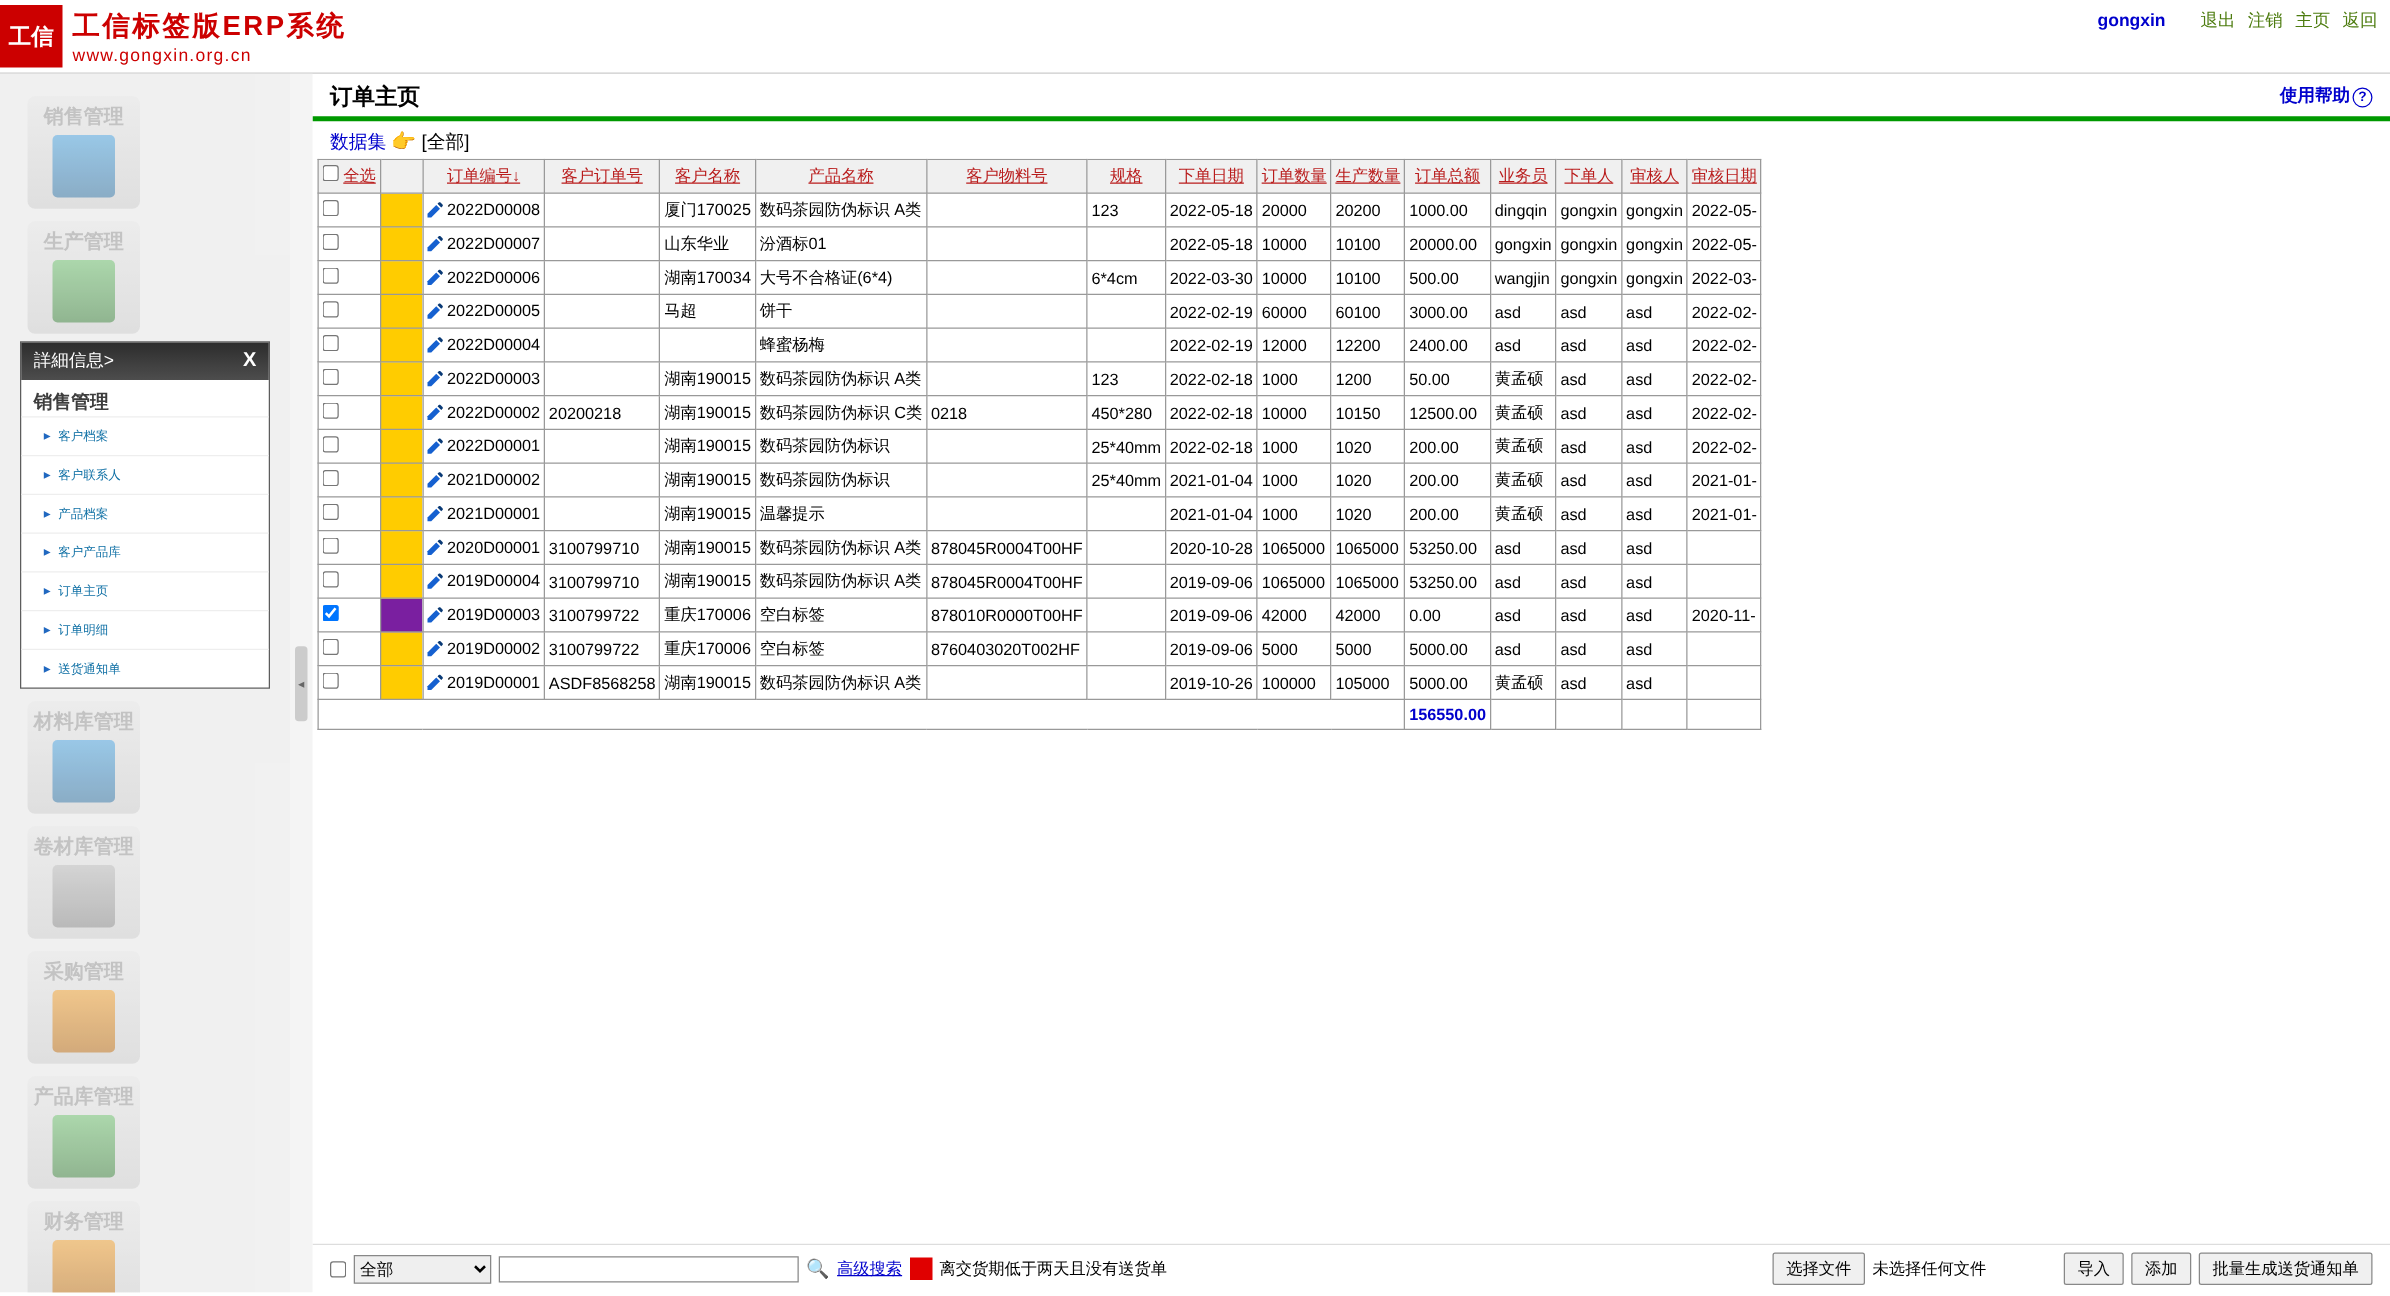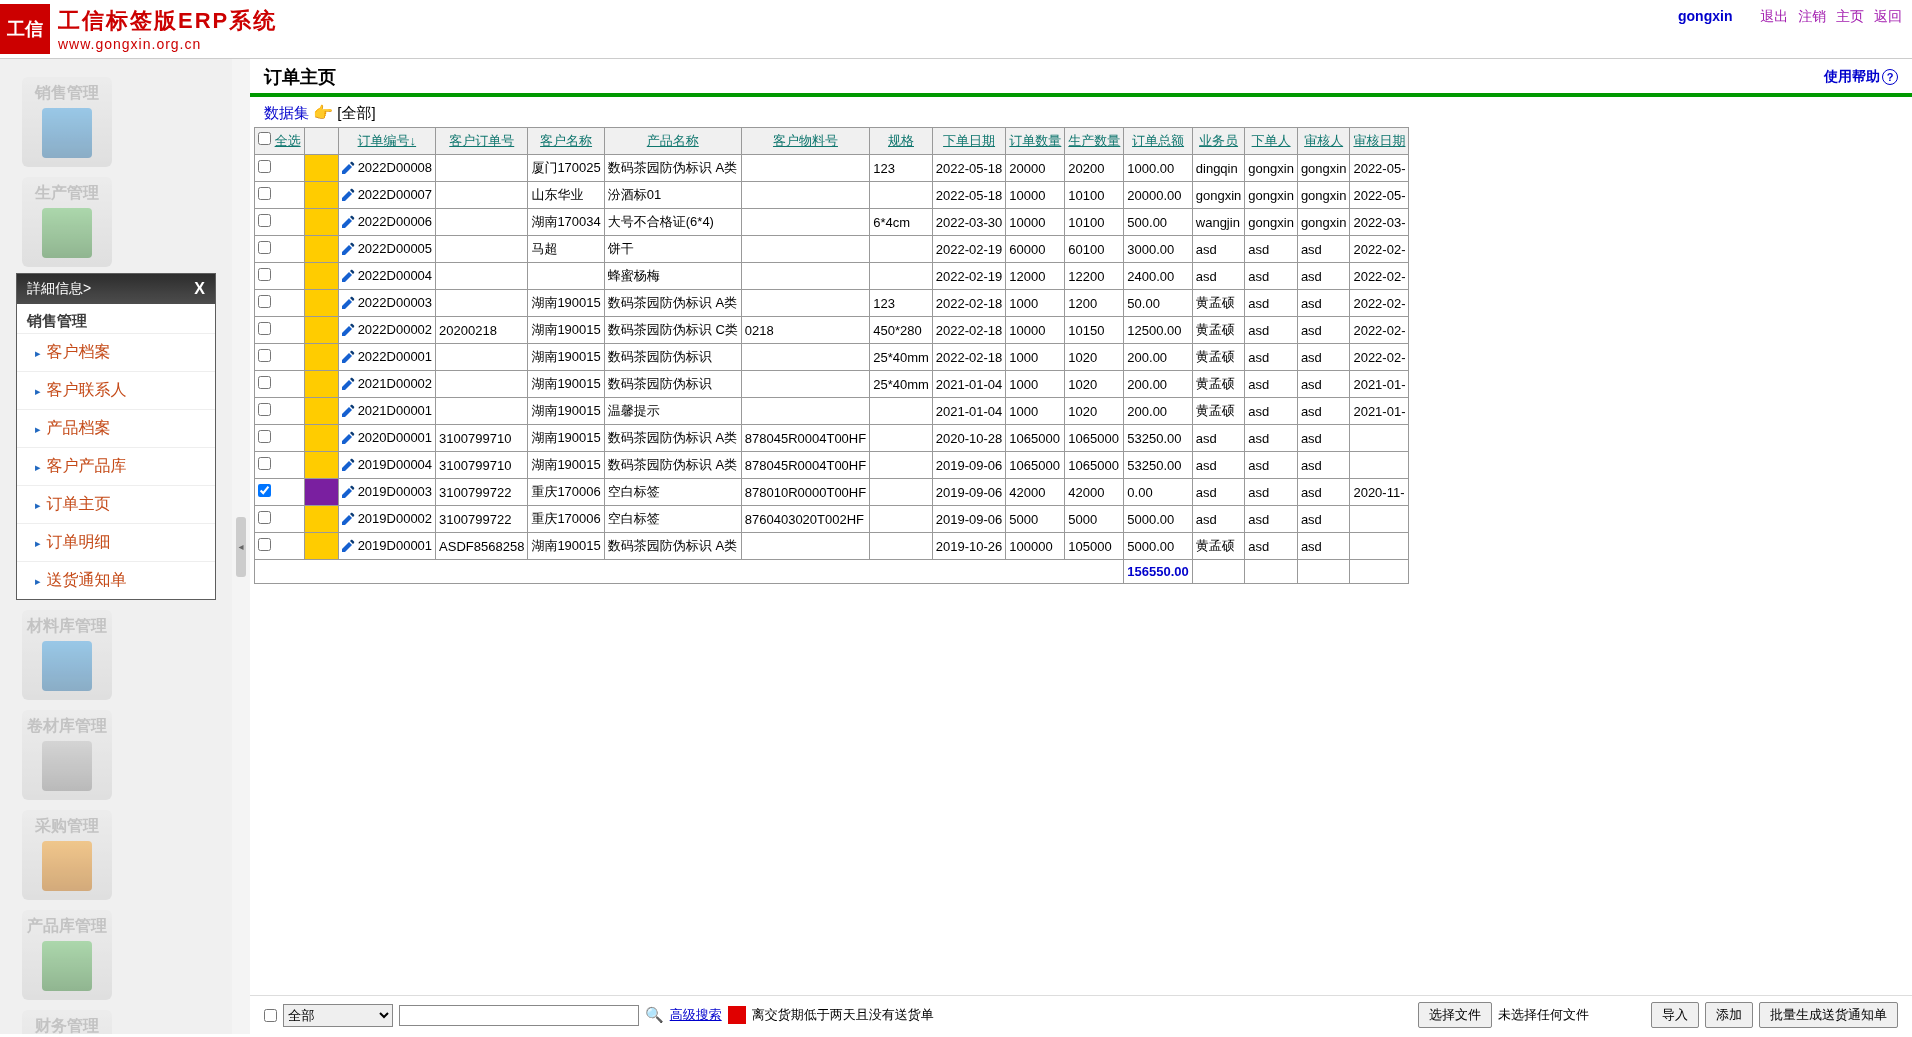--- a/index.html
+++ b/index.html
@@ -5,52 +5,52 @@
 * { box-sizing: border-box; margin: 0; padding: 0; }
 body { font-family: Arial, "Microsoft YaHei", sans-serif; font-size: 13px; background: #fff; }
 .top-header { display: flex; justify-content: space-between; align-items: flex-start; padding: 4px 10px 4px 0; border-bottom: 1px solid #ccc; }
 .logo-area { display: flex; align-items: center; }
 .logo-block { width: 50px; height: 50px; background: #c00; display: flex; flex-direction: column; align-items: center; justify-content: center; color: #fff; font-size: 18px; font-weight: bold; }
 .logo-text { margin-left: 8px; }
 .logo-title { color: #c00; font-size: 22px; font-weight: bold; letter-spacing: 2px; }
 .logo-url { color: #c00; font-size: 14px; letter-spacing: 1px; }
 .top-links { text-align: right; font-size: 14px; padding-top: 4px; }
 .top-links .user { color: #0000cc; font-weight: bold; margin-right: 18px; }
-.top-links a { color: #a21caf; text-decoration: none; margin-left: 6px; cursor: pointer; font-family: Liberation Serif, serif; }
+.top-links a { color: #4d7c0f; text-decoration: none; margin-left: 6px; cursor: pointer; font-family: Liberation Serif, serif; }
 .main-wrap { display: flex; height: calc(100vh - 62px); }
 .left-col { width: 232px; background: #f0f0f0; padding: 16px; position: relative; opacity: 0.95; }
 .mod-icons { display: flex; flex-wrap: wrap; gap: 10px; padding: 2px 6px; }
 .mod-icon { width: 90px; height: 90px; background: linear-gradient(#e8e8e8,#d0d0d0); border-radius: 6px; display: flex; flex-direction: column; align-items: center; justify-content: flex-start; padding-top: 6px; color: #999; font-size: 16px; font-weight: bold; opacity: 0.55; }
 .mod-icon .ico { width: 50px; height: 50px; margin-top: 4px; border-radius: 4px; }
 .ico-blue { background: linear-gradient(#4aa3df,#2d6fa0); }
 .ico-green { background: linear-gradient(#6ec06e,#3a803a); }
 .ico-orange { background: linear-gradient(#f0a030,#b86a10); }
 .ico-grey { background: linear-gradient(#bbb,#888); }
 .sidebar-panel { background: #fff; border: 1px solid #555; margin-top: 4px; }
 .sidebar-header { background: linear-gradient(#222,#444); color: #fff; padding: 6px 10px; display: flex; justify-content: space-between; align-items: center; font-size: 14px; }
 .sidebar-header .close { font-weight: bold; cursor: pointer; font-size: 16px; }
 .sidebar-section { padding: 8px 10px 2px 10px; font-weight: bold; font-size: 15px; color: #333; }
-.sidebar-item { padding: 8px 10px 8px 18px; border-top: 1px solid #eee; cursor: pointer; font-size: 16px; color: #c2410c; }
+.sidebar-item { padding: 8px 10px 8px 18px; border-top: 1px solid #eee; cursor: pointer; font-size: 10px; color: #0369a1; }
 .sidebar-item::before { content: "▸"; color: #1560bd; margin-right: 6px; font-size: 11px; }
 .splitter { width: 18px; background: #f4f4f4; display: flex; align-items: center; justify-content: center; }
 .splitter-handle { width: 10px; height: 60px; background: #ccc; border-radius: 3px; display:flex; align-items:center; justify-content:center; color:#666; font-size:10px; }
 .content { flex: 1; overflow: hidden; display: flex; flex-direction: column; }
 .page-title-row { display: flex; justify-content: space-between; align-items: center; padding: 6px 14px 2px 14px; }
 .page-title { font-size: 18px; font-weight: bold; }
 .help-link { color: #0000cc; font-size: 14px; cursor: pointer; font-weight: bold;}
 .help-link .q { display:inline-block; width:16px; height:16px; border:1px solid #0000cc; border-radius:50%; font-size:11px; text-align:center; line-height:14px; margin-left:2px;}
 .green-bar { height: 4px; background: #009900; margin: 2px 0 6px 0; }
 .dataset-row { padding: 0 14px 4px 14px; font-size: 15px; }
 .dataset-label { color: #0000cc; cursor: pointer; }
 .dataset-hand { font-size: 16px; }
 .table-wrap { flex: 1; overflow: auto; padding: 0 0 0 0; }
 table.grid { border-collapse: collapse; margin: 0 4px; }
 table.grid th, table.grid td { border: 1px solid #999; padding: 4px 3px; font-size: 13px; white-space: nowrap; text-align: left; background:#fff;}
 table.grid th { background: #f0f0f0; text-align: center; font-weight: normal; }
-table.grid th a { color: #0f766e; text-decoration: underline; cursor: pointer; }
+table.grid th a { color: #b91c1c; text-decoration: underline; cursor: pointer; }
 .chk-cell { width: 26px; text-align: center; }
 .status-cell { width: 34px; }
 .status-yellow { background: #ffcc00 !important; }
 .status-purple { background: #7a1fa0 !important; }
 .pencil { display:inline-block; width:16px; height:16px; cursor:pointer; }
 .pencil svg { width:16px; height:16px; }
 tr.totals td { font-weight: bold; color: #0000cc; background: #fff; }
 .footer { padding: 6px 14px; display:flex; flex-direction:column; gap:8px; border-top: 1px solid #ddd; }
 .footer-row { display:flex; align-items:center; gap:6px; }
 .footer-row .spacer { flex:1; }

